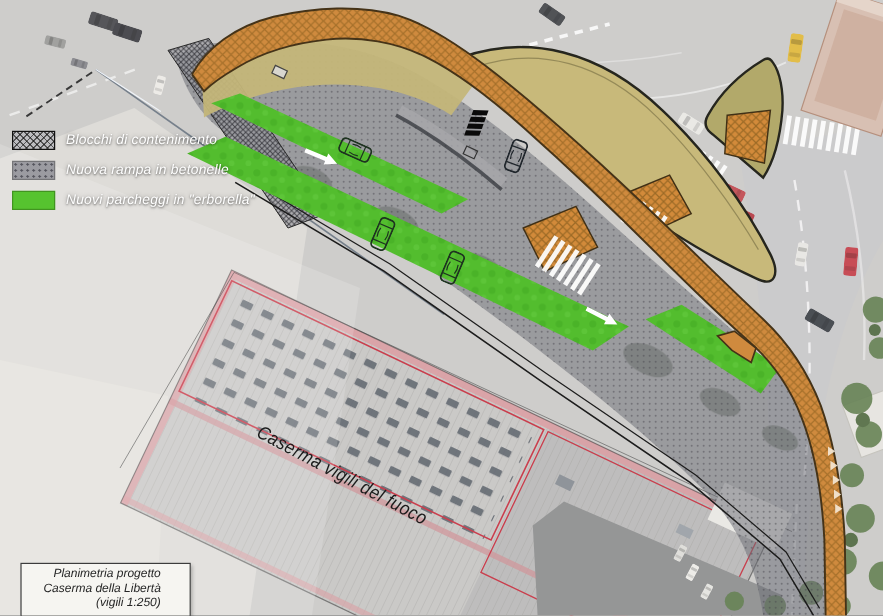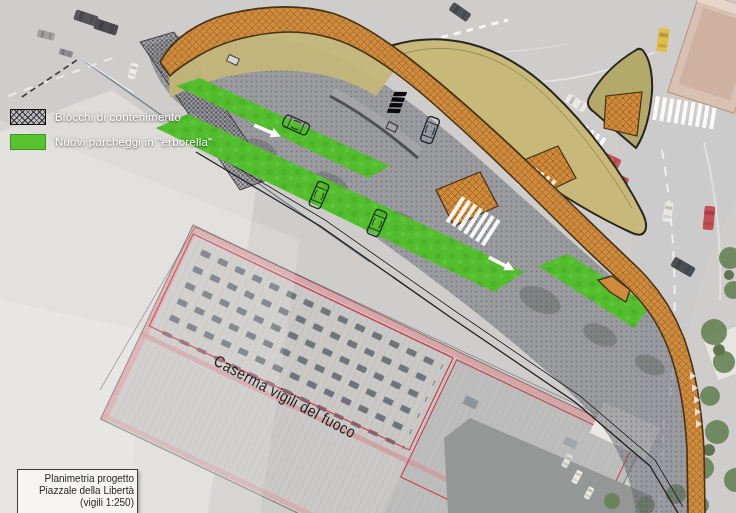--- a/index.html
+++ b/index.html
@@ -1,36 +1,36 @@
 <!DOCTYPE html>
 <html><head>
 <meta charset="utf-8">
 <style>
   html,body{margin:0;padding:0;background:#777;}
   .stage{position:relative;width:736px;height:513px;overflow:hidden;
-         font-family:"Liberation Sans",sans-serif;background:#cbcac8;}
+         font-family:"Liberation Sans",sans-serif;background:#cbcac8;font-style:italic;}
   .stage svg{position:absolute;left:0;top:0;}
   .legend{position:absolute;left:10px;top:108px;display:flex;flex-direction:column;gap:8px;}
   .legend-row{display:flex;align-items:center;gap:9px;height:17px;}
   .swatch{width:36px;height:16px;flex:0 0 auto;box-sizing:border-box;}
   .swatch-crosshatch{background:
      repeating-linear-gradient(45deg,rgba(15,15,15,.6) 0 1px,transparent 1px 4px),
      repeating-linear-gradient(-45deg,rgba(15,15,15,.6) 0 1px,transparent 1px 4px),#bcbcc0;
      border:1.6px solid #111;}
   .swatch-stipple{background:radial-gradient(circle at 2px 2px,#55555d .9px,transparent 1.1px) 0 0/5px 5px,#9b9ba1;
      border:1px solid rgba(70,70,70,.45);}
   .swatch-green{background:#56c32f;border:1px solid rgba(40,90,15,.45);}
   .legend-label{color:#fff;font-size:11.5px;letter-spacing:.2px;white-space:nowrap;
      text-shadow:0 1px 2px rgba(0,0,0,.55),0 0 4px rgba(0,0,0,.3);}
   .building-label{position:absolute;left:219px;top:352px;transform-origin:0 0;
      transform:rotate(28deg) scaleX(.87);font-size:16px;color:#1b1b1b;
      letter-spacing:.5px;white-space:nowrap;}
   .title-box{position:absolute;left:17px;top:469px;width:112px;background:#f6f5f1;
      border:1.6px solid #3c3c3c;box-shadow:2px 2px 3px rgba(0,0,0,.25);
-     padding:3px 3px 4px 4px;text-align:right;font-size:10px;line-height:1.2;color:#262626;}
+     padding:3px 24px 4px 4px;text-align:right;font-size:10px;line-height:1.2;color:#262626;}
 </style>
 </head>
 <body>
 
 <div class="stage">
 
 <svg width="736" height="513" viewBox="0 0 736 513">
   <defs>
     <pattern id="xh" width="7" height="7" patternUnits="userSpaceOnUse">
       <path d="M0,0 L7,7 M7,0 L0,7" stroke="#9c6a26" stroke-width="1"></path>
@@ -336,26 +336,30 @@
     <use href="#arrow" width="30" height="12" transform="translate(502,264) rotate(27) translate(-15,-6)"></use>
   </g>
 </svg>
 
 <div class="legend">
   <div class="legend-row">
     <span class="swatch swatch-crosshatch"></span>
     <span class="legend-label">Blocchi di contenimento</span>
   </div>
   <div class="legend-row">
+    <span class="swatch swatch-stipple"></span>
+    <span class="legend-label">Nuova rampa in betonelle</span>
+  </div>
+  <div class="legend-row">
     <span class="swatch swatch-green"></span>
     <span class="legend-label">Nuovi parcheggi in "erborella"</span>
   </div>
 </div>
 
 <div class="building-label">Caserma vigili del fuoco</div>
 
 <div class="title-box">
   <div>Planimetria progetto</div>
-  <div>Piazzale della Libertà</div>
+  <div>Caserma della Libertà</div>
   <div>(vigili 1:250)</div>
 </div>
 
 </div>
 
 </body></html>

